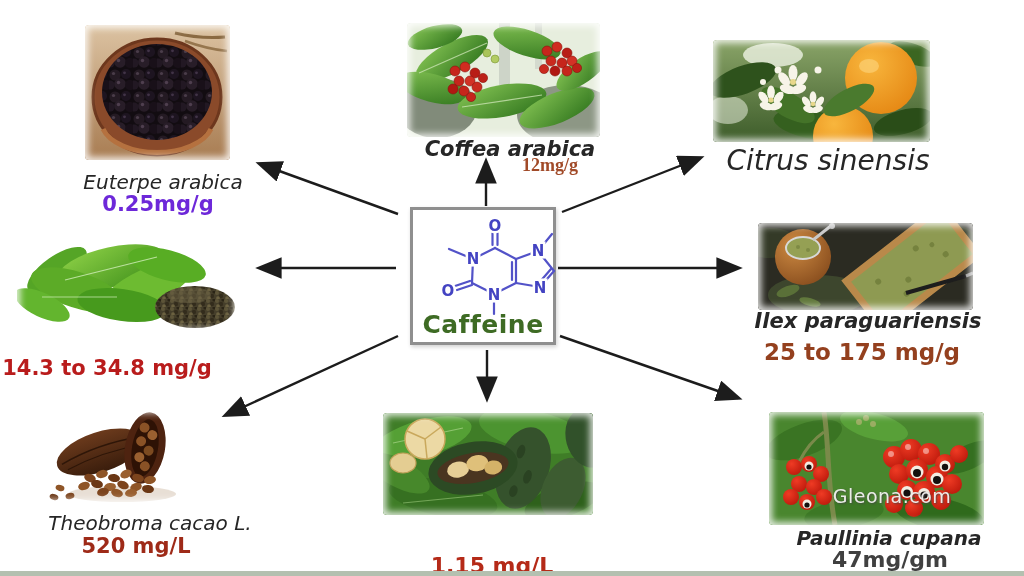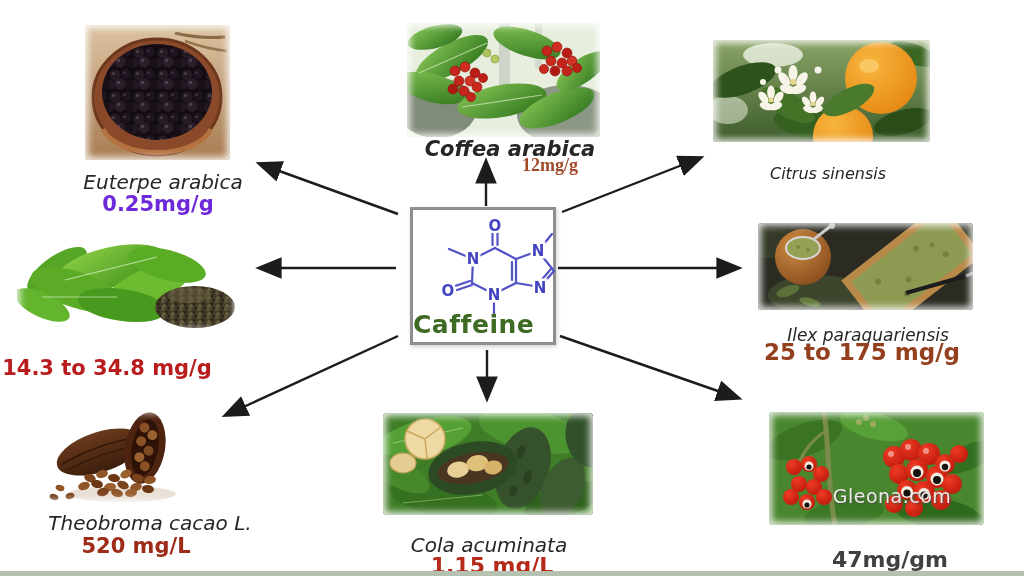--- a/index.html
+++ b/index.html
@@ -10,21 +10,21 @@
   .photo svg{display:block;width:100%;height:100%;}
   .photo::after{content:"";position:absolute;inset:0;border-radius:4px;pointer-events:none;
                 box-shadow:inset 0 0 7px 3px rgba(255,255,255,.85);}
   .name{position:absolute;transform:translateX(-50%);white-space:nowrap;
         font-style:italic;color:#262626;text-align:right;}
   .amount{position:absolute;transform:translateX(-50%);white-space:nowrap;font-weight:bold;}
   #center-box{position:absolute;left:410px;top:207px;width:146px;height:138px;
               background:#ffffff;border:3px solid #8f8f8f;box-sizing:border-box;
               box-shadow:1px 2px 4px rgba(0,0,0,.18);}
   #center-box svg{display:block;margin:2px auto 0;}
-  .caff-label{position:absolute;left:0;right:0;bottom:3px;
+  .caff-label{position:absolute;left:0;right:0;bottom:3px;text-align:center;
               font-weight:bold;font-size:25px;color:#3e6b24;letter-spacing:.5px;}
   #watermark{position:absolute;left:892px;top:485px;transform:translateX(-50%);
              font-size:19px;color:rgba(242,242,240,.95);letter-spacing:.5px;
              text-shadow:1px 1px 2px rgba(70,70,70,.85);}
   #bottombar{position:absolute;left:0;top:571px;width:1024px;height:5px;background:#b4c0b0;}
 </style>
 </head>
 <body>
 
 <div id="stage">
@@ -449,30 +449,30 @@
     </svg>
     <div class="caff-label">Caffeine</div>
   </div>
 
   <div class="name" style="left:163px;top:170px;font-size:20px">Euterpe arabica</div>
   <div class="amount" style="left:158px;top:192px;font-size:21px;color:#6d28d9">0.25mg/g</div>
 
   <div class="name" style="left:510px;top:137px;font-size:21px;font-weight:bold">Coffea arabica</div>
   <div class="amount" style="left:550px;top:155px;font-size:18px;color:#a14a28;font-family:Liberation Serif, serif">12mg/g</div>
 
-  <div class="name" style="left:828px;top:164px;font-size:16px">Citrus sinensis</div>
+  <div class="name" style="left:828px;top:144px;font-size:28px">Citrus sinensis</div>
 
   <div class="amount" style="left:107px;top:356px;font-size:21px;color:#b91c1c">14.3 to 34.8 mg/g</div>
 
-  <div class="name" style="left:868px;top:325px;font-size:17px;font-weight:normal">Ilex paraguariensis</div>
+  <div class="name" style="left:868px;top:309px;font-size:21px;font-weight:bold">Ilex paraguariensis</div>
   <div class="amount" style="left:862px;top:339px;font-size:23px;color:#94401e">25 to 175 mg/g</div>
 
   <div class="name" style="left:150px;top:511px;font-size:20px">Theobroma cacao L.</div>
   <div class="amount" style="left:136px;top:534px;font-size:21px;color:#9e2a18">520 mg/L</div>
 
-  <div class="name" style="left:489px;top:533px;font-size:20px">Cola acuminata</div>
   <div class="amount" style="left:492px;top:553px;font-size:22px;color:#b52a18">1.15 mg/L</div>
 
+  <div class="name" style="left:889px;top:526px;font-size:20px;font-weight:bold">Paullinia cupana</div>
   <div class="amount" style="left:890px;top:547px;font-size:22px;color:#404040">47mg/gm</div>
 
   <div id="watermark">Gleona.com</div>
   <div id="bottombar"></div>
 </div>
 
 </body></html>

